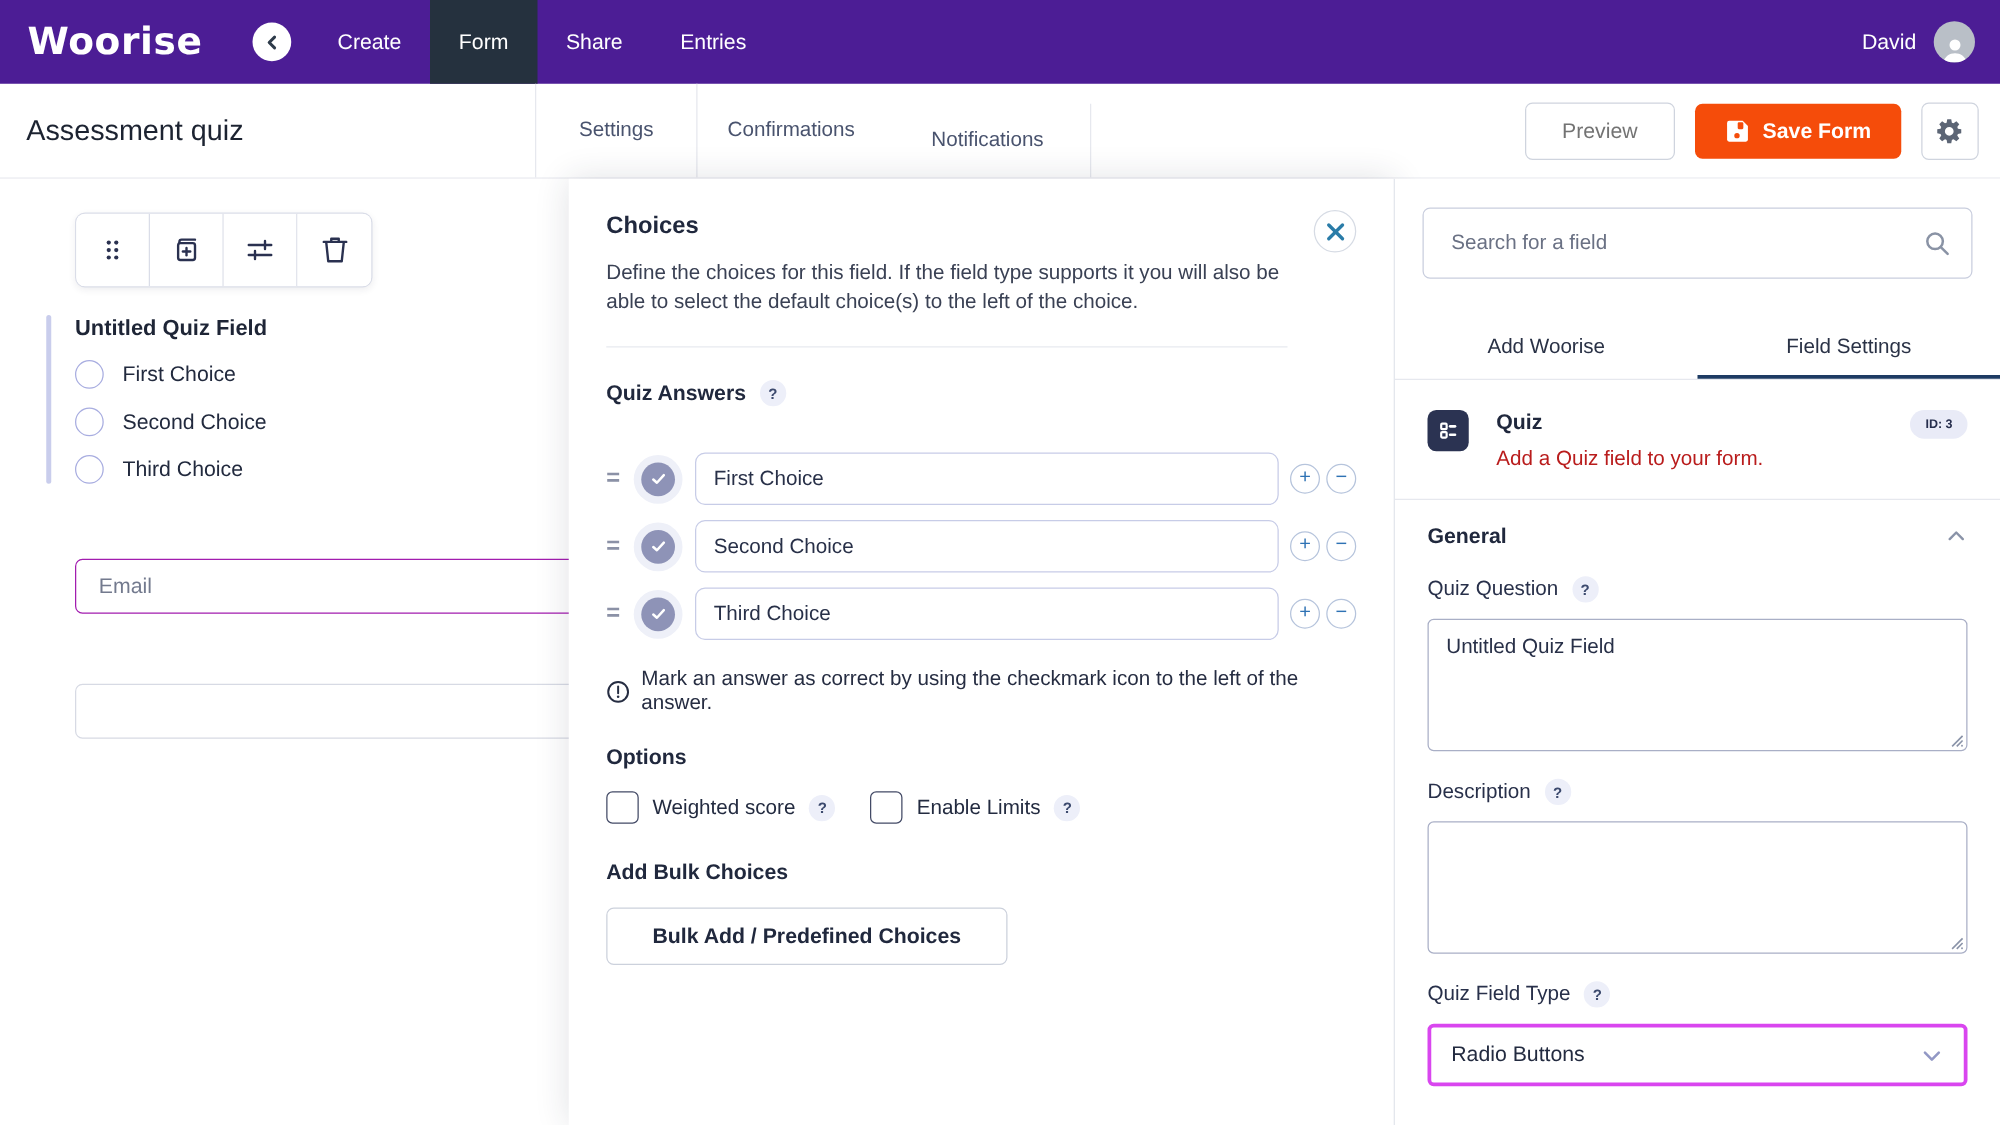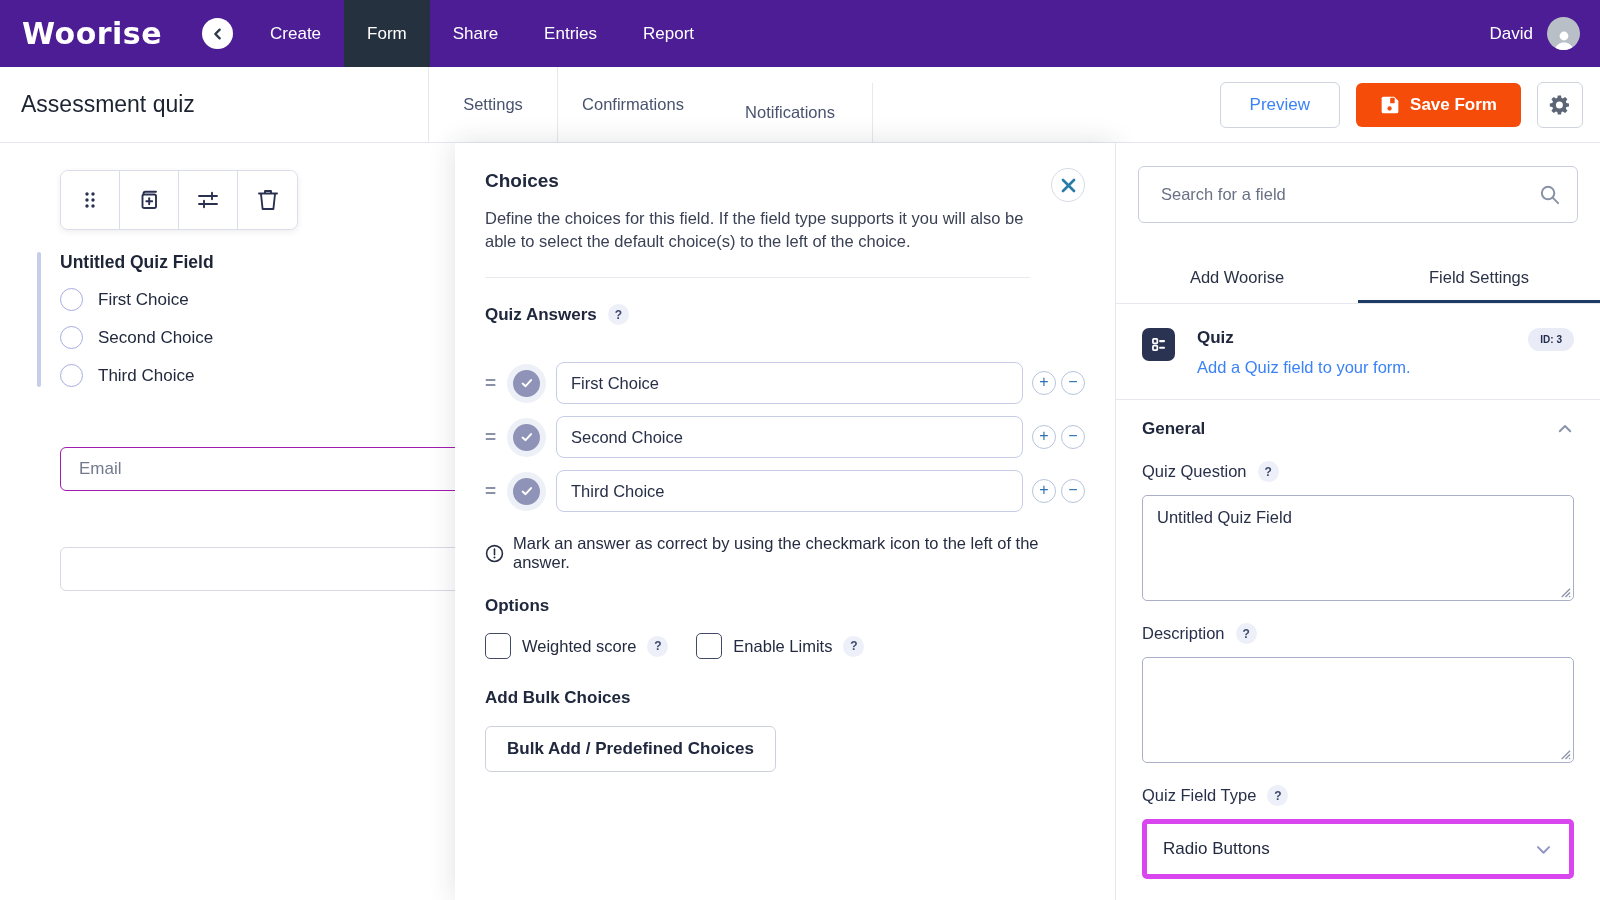--- a/index.html
+++ b/index.html
@@ -21,21 +21,21 @@
   
   .subheader { height:76px; border-bottom:1px solid #e6e8ee; display:flex; align-items:stretch; }
   .page-title { width:428px; display:flex; align-items:center; padding-left:21px; font-size:23px; color:#1c2331; font-weight:500; }
   .hdr-tab { display:flex; align-items:center; justify-content:center; font-size:16.5px; color:#49536e; cursor:pointer; }
   .hdr-tab.b-left { border-left:1px solid #e6e8ee; }
   .hdr-tab.b-right { border-right:1px solid #e6e8ee; }
   .t-settings { width:130px; }
   .t-confirm { width:150px; }
   .t-notif { width:165px;margin-top:16px; }
   .hdr-actions { margin-left:auto; display:flex; align-items:center; gap:16px; padding-right:17px; }
-  .btn-preview { background:#fff; border:1px solid #cfd4de; border-radius:6px; padding:12px 29px; font-size:17px; color:#3b82f6; font-weight:500; cursor:pointer; }
+  .btn-preview { background:#fff; border:1px solid #cfd4de; border-radius:6px; padding:12px 29px; font-size:17px; color:#737373; font-weight:500; cursor:pointer; }
   .btn-save { background:#f54c0a; border:none; border-radius:6px; padding:12px 24px; font-size:17px; color:#fff; font-weight:600;
               display:flex; align-items:center; gap:10px; cursor:pointer; }
   .btn-gear { width:46px; height:46px; background:#fff; border:1px solid #cfd4de; border-radius:6px; display:flex; align-items:center; justify-content:center; cursor:pointer; }
 
   
   .main { position:relative; height:757px; background:#fff; }
 
   
   .fld-toolbar { position:absolute; left:60px; top:27px; display:flex; background:#fff; border:1px solid #dadde8; border-radius:8px;
                  box-shadow:0 2px 6px rgba(35,43,66,.08); overflow:hidden; }
@@ -77,49 +77,49 @@
   .row-btn { width:24px; height:24px; border-radius:50%; border:1px solid #b6c4dc; background:#fff; color:#2e72b4; font-size:16px; line-height:1;
              display:flex; align-items:center; justify-content:center; cursor:pointer; margin-left:9px; padding-bottom:2px; }
   .row-btn.minus { margin-left:5px; }
   .cp-note { margin-top:22px; display:flex; align-items:center; gap:9px; font-size:16.5px; color:#262d42; }
   .options-head { margin-top:24px; }
   .options-row { margin-top:17px; display:flex; align-items:center; }
   .checkbox { width:26px; height:26px; border:1.7px solid #434a66; border-radius:5px; background:#fff; cursor:pointer; }
   .cb-label { margin-left:11px; font-size:16.5px; color:#232b40; }
   .opt-gap { width:28px; }
   .bulk-head { margin-top:29px;align-items:flex-end; }
-  .btn-bulk { margin-top:18px; background:#fff; border:1px solid #ccd1dc; border-radius:6px; padding:12px 21px; font-size:17px; font-weight:600;
+  .btn-bulk { margin-top:18px; background:#fff; border:1px solid #ccd1dc; border-radius:6px; padding:12px 36px; font-size:17px; font-weight:600;
               color:#20283d; cursor:pointer; font-family:"Liberation Sans", sans-serif; }
 
   
   .sidebar { position:absolute; left:1115px; top:0; width:485px; height:757px; background:#fff; border-left:1px solid #e4e7ed; }
   .search-wrap { position:relative; margin:23px 22px 0 22px; }
   .search-input { width:100%; height:57px; border:1px solid #c9cede; border-radius:6px; padding:0 50px 0 22px; font-size:16.5px; color:#283048;
                   outline:none; font-family:"Liberation Sans", sans-serif; }
   .search-input::placeholder { color:#6a7184; }
   .search-icon { position:absolute; right:17px; top:17px; }
   .sb-tabs { margin-top:34px; display:flex; border-bottom:1px solid #e6e8ee; }
   .sb-tab { flex:1; text-align:center; font-size:16.5px; color:#2a3246; padding:11px 0 13px 0; cursor:pointer; border-bottom:3px solid transparent; }
   .sb-tab.active { border-bottom-color:#1d3b63; }
   .field-info { display:flex; align-items:flex-start; padding:24px 26px 22px 26px; }
   .fi-icon { width:33px; height:33px; background:#2b3352; border-radius:7px; display:flex; align-items:center; justify-content:center; flex:none; }
   .fi-text { margin-left:22px; }
   .fi-name { font-size:17px; font-weight:700; color:#20283d; }
-  .fi-desc { margin-top:10px; font-size:16.5px; color:#3b82f6; }
+  .fi-desc { margin-top:10px; font-size:16.5px; color:#b91c1c; }
   .fi-badge { margin-left:auto; background:#e9ebf7; color:#262e4d; font-size:10px; font-weight:700; padding:6px 12px; border-radius:13px; }
   .sb-divider { border-bottom:1px solid #e6e8ee; }
   .general-row { display:flex; align-items:center; justify-content:space-between; padding:19px 26px 14px 26px; cursor:pointer; }
   .sb-block { padding:8px 26px 0 26px; }
   .sb-label-row { display:flex; align-items:center; margin-top:12px; }
   .sb-label { font-size:16.5px; color:#28304a; }
   .sb-textarea { position:relative; margin-top:13px; }
   .sb-textarea textarea { width:100%; height:106px; border:1px solid #a9afc6; border-radius:5px; padding:12px 14px; font-size:16.5px; color:#283048;
                           font-family:"Liberation Sans", sans-serif; resize:none; outline:none; display:block; }
   .resize-handle { position:absolute; right:3px; bottom:3px; pointer-events:none; }
-  .sb-select { margin-top:13px; height:60px; border:5px solid #d946ef; border-radius:5px; display:flex; align-items:center; padding:0 16px;
+  .sb-select { margin-top:13px; height:50px; border:3px solid #d946ef; border-radius:5px; display:flex; align-items:center; padding:0 16px;
                font-size:17px; color:#232b40; cursor:pointer; }
   .sb-select .sel-val { flex:1; }
 
   svg { display:block; }
 </style>
 </head>
 <body>
 
 <div class="navbar">
   <div class="logo">Woorise</div>
@@ -134,23 +134,20 @@
       <span>Create</span>
     </div>
   <div class="nav-item active">
       <span>Form</span>
     </div>
   <div class="nav-item">
       <span>Share</span>
     </div>
   <div class="nav-item">
       <span>Entries</span>
-    </div>
-  <div class="nav-item">
-      <span>Report</span>
     </div>
   <div class="nav-spacer"></div>
   <div class="user-name">David</div>
   <div class="avatar">
     <span>
       <svg width="24" height="22" viewBox="0 0 24 22" fill="#fff">
           <circle cx="12" cy="8" r="4.4"></circle>
           <path d="M2.5 22c1.3-5 5.1-7.5 9.5-7.5s8.2 2.5 9.5 7.5z"></path>
         </svg>
     </span>

